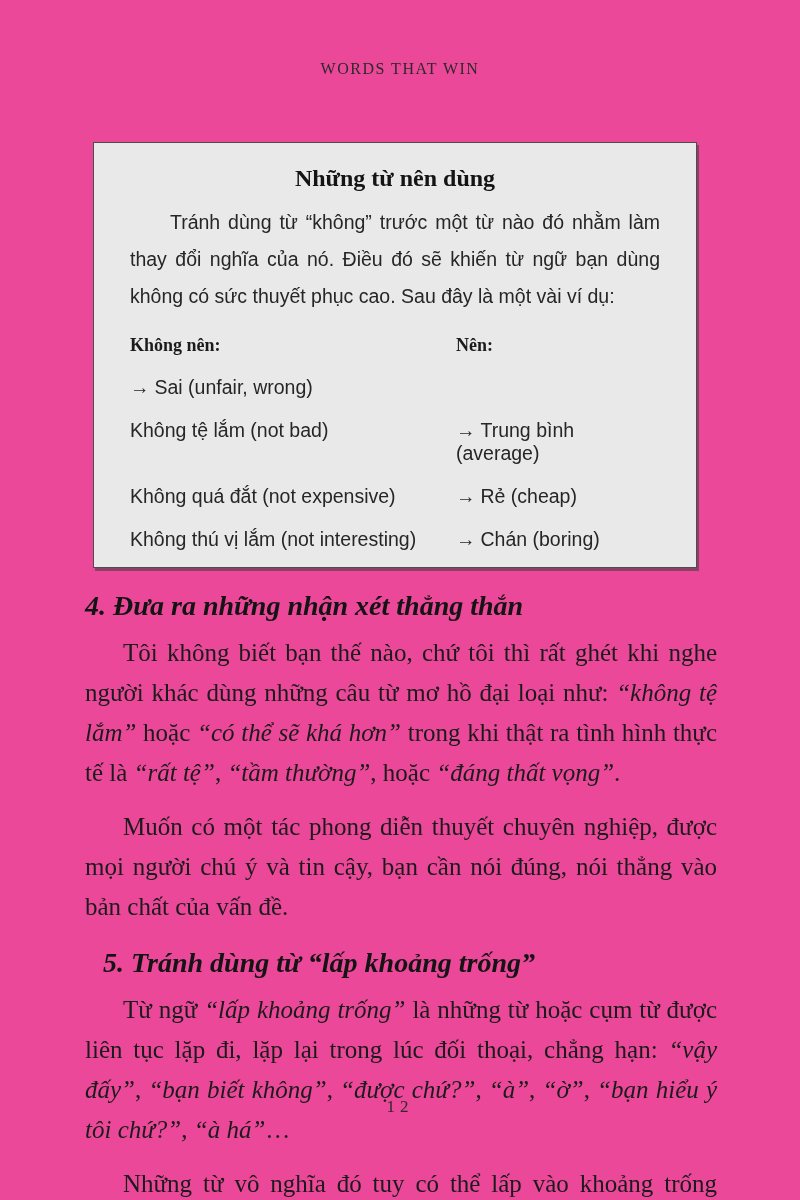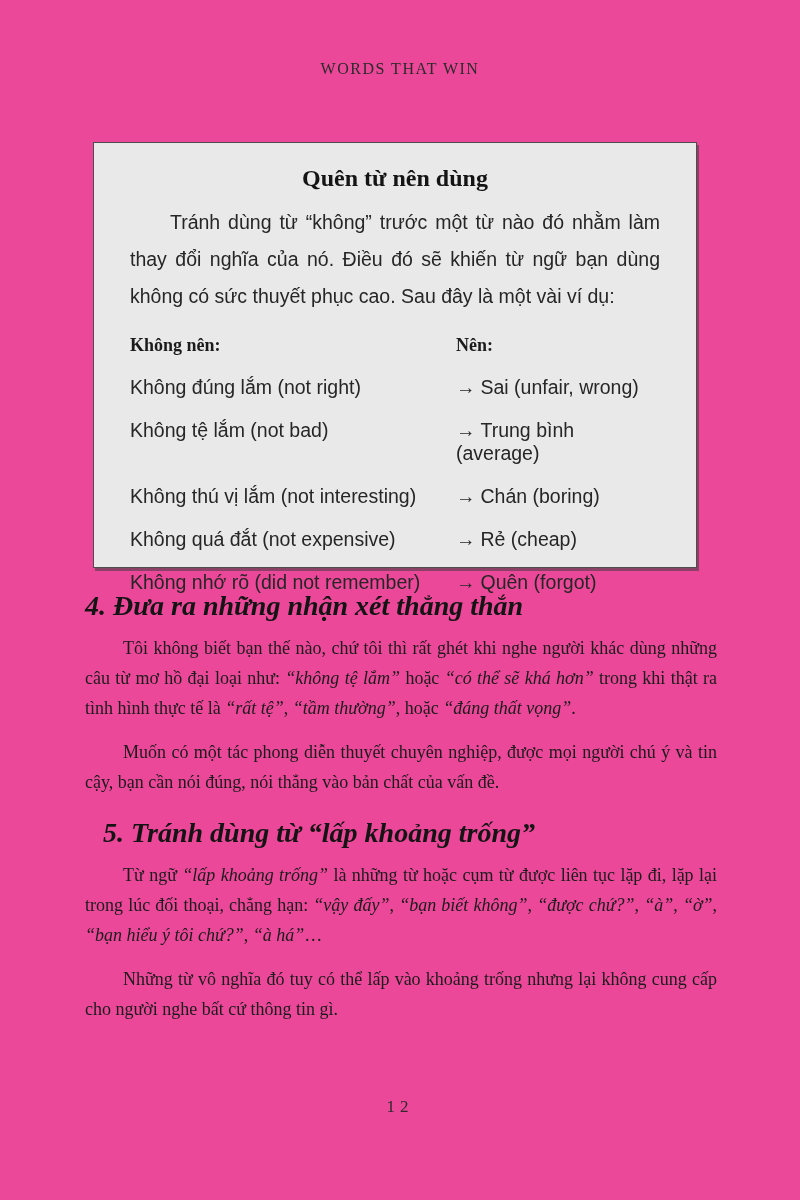--- a/index.html
+++ b/index.html
@@ -73,22 +73,22 @@
   }
   .section-heading {
     font-size: 28px;
     font-weight: bold;
     color: #141414;
     margin: 0 0 11px 0;
     font-style: italic;
   }
   .section-heading.second { margin-top: 20px; margin-left: 18px; }
   .body-para {
-    font-size: 18px;
-    line-height: 30px;
+    font-size: 25px;
+    line-height: 40px;
     text-align: justify;
     text-indent: 38px;
     margin: 1px 0 14px 0;
     color: #1b1b1b;
   }
   .it { font-style: italic; }
   .page-number {
     position: absolute;
     top: 1097px; left: 0;
     width: 100%;
@@ -99,48 +99,43 @@
   }
 </style>
 </head>
 <body>
 
 <div class="page">
 
   <div class="running-head">WORDS THAT WIN</div>
 
   <div class="callout-box">
-    <div class="box-title">Quên từ nên dùng</div>
+    <div class="box-title">Những từ nên dùng</div>
     <p class="box-intro">Tránh dùng từ “không” trước một từ nào đó nhằm làm thay đổi nghĩa của nó. Điều đó sẽ khiến từ ngữ bạn dùng không có sức thuyết phục cao. Sau đây là một vài ví dụ:</p>
 
     <div class="cmp-table">
       <div class="cmp-head">
         <span class="col-left">Không nên:</span>
         <span class="col-right">Nên:</span>
       </div>
 
       <div class="cmp-row">
-        <span class="col-left">Không đúng lắm (not right)</span>
         <span class="col-right"><span class="arrow">→</span><span>Sai (unfair, wrong)</span></span>
       </div>
       <div class="cmp-row">
         <span class="col-left">Không tệ lắm (not bad)</span>
         <span class="col-right"><span class="arrow">→</span><span>Trung bình (average)</span></span>
       </div>
       <div class="cmp-row">
-        <span class="col-left">Không thú vị lắm (not interesting)</span>
-        <span class="col-right"><span class="arrow">→</span><span>Chán (boring)</span></span>
-      </div>
-      <div class="cmp-row">
         <span class="col-left">Không quá đắt (not expensive)</span>
         <span class="col-right"><span class="arrow">→</span><span>Rẻ (cheap)</span></span>
       </div>
       <div class="cmp-row">
-        <span class="col-left">Không nhớ rõ (did not remember)</span>
-        <span class="col-right"><span class="arrow">→</span><span>Quên (forgot)</span></span>
+        <span class="col-left">Không thú vị lắm (not interesting)</span>
+        <span class="col-right"><span class="arrow">→</span><span>Chán (boring)</span></span>
       </div>
     </div>
   </div>
 
   <div class="main-text">
     <h2 class="section-heading">4. Đưa ra những nhận xét thẳng thắn</h2>
     <p class="body-para"><span>Tôi không biết bạn thế nào, chứ tôi thì rất ghét khi nghe người khác dùng những câu từ mơ hồ đại loại như: </span><span class="it">“không tệ lắm”</span><span> hoặc </span><span class="it">“có thể sẽ khá hơn”</span><span> trong khi thật ra tình hình thực tế là </span><span class="it">“rất tệ”</span><span>, </span><span class="it">“tầm thường”</span><span>, hoặc </span><span class="it">“đáng thất vọng”</span><span>.</span></p>
     <p class="body-para"><span>Muốn có một tác phong diễn thuyết chuyên nghiệp, được mọi người chú ý và tin cậy, bạn cần nói đúng, nói thẳng vào bản chất của vấn đề.</span></p>
 
     <h2 class="section-heading second">5. Tránh dùng từ “lấp khoảng trống”</h2>

